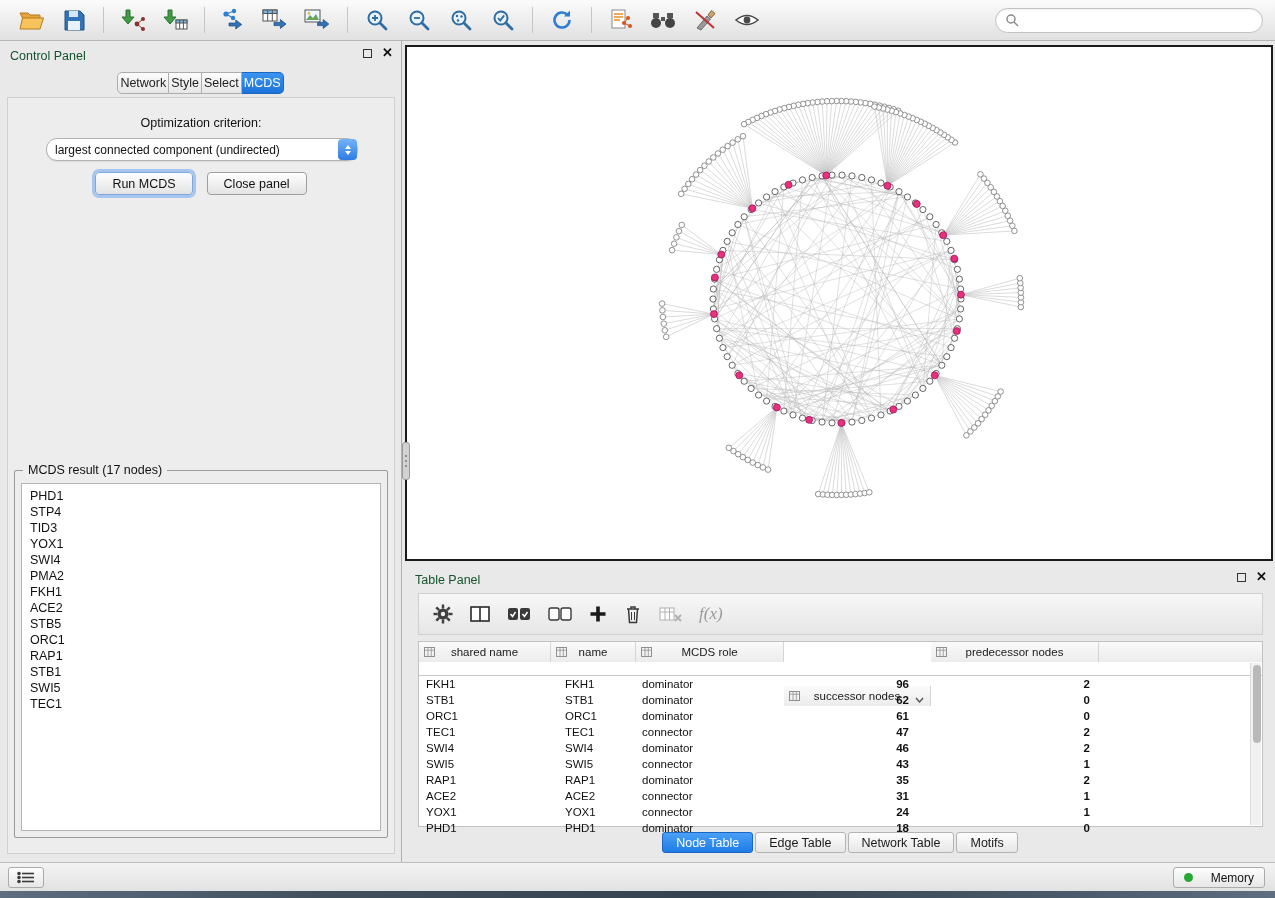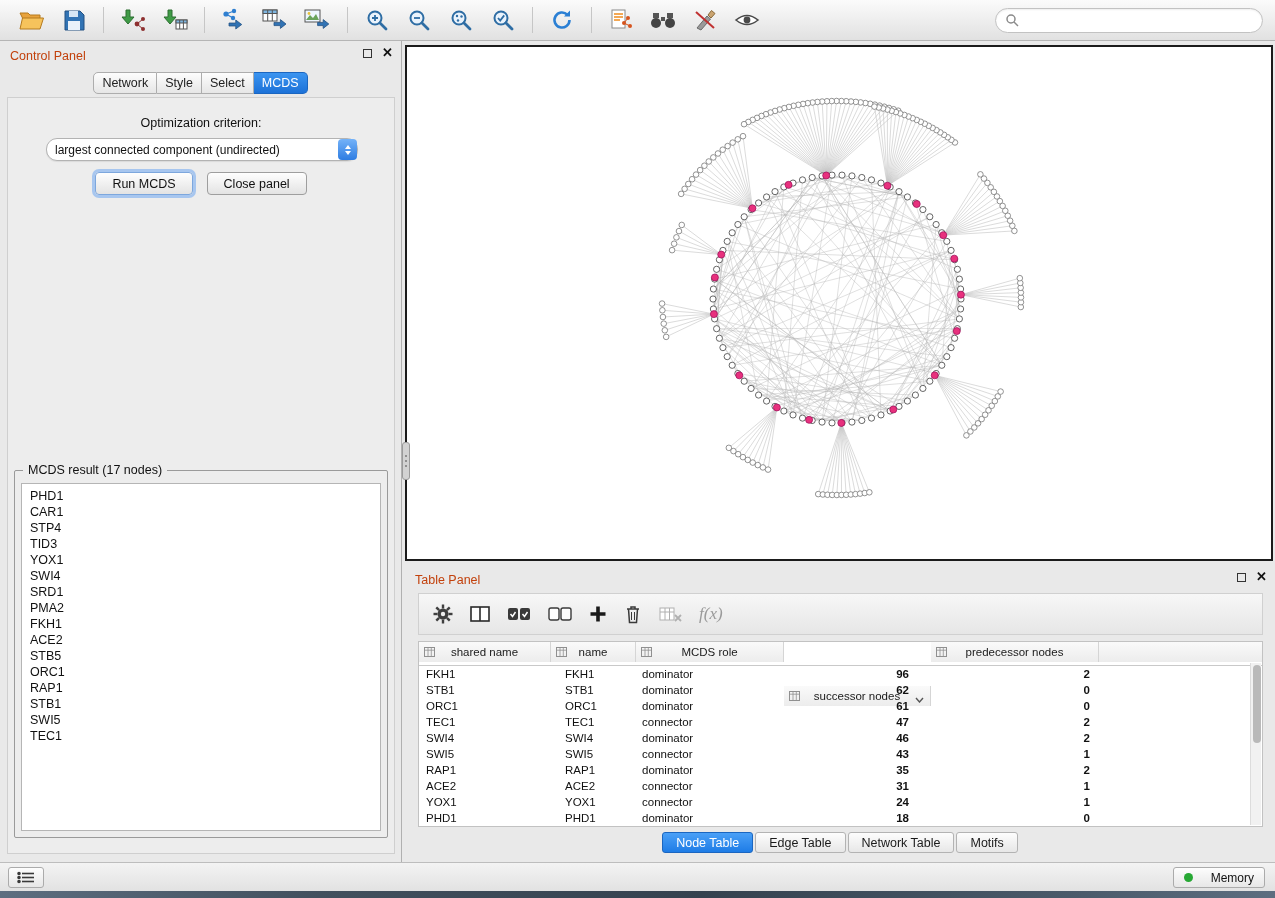--- a/index.html
+++ b/index.html
@@ -15,24 +15,24 @@
   .tbtn { width:40px; height:32px; display:flex; align-items:center; justify-content:center; border-radius:4px; cursor:default; }
   .sep { width:1px; height:26px; background:#c6c6c6; margin:0 7px; }
   .searchbox { margin-left:auto; width:268px; height:25px; background:#fff;
     border:1px solid #c2c2c2; border-radius:13px; display:flex; align-items:center;
     padding:0 9px; gap:6px; box-shadow:inset 0 1px 2px rgba(0,0,0,0.07); }
   .searchbox input { border:none; outline:none; flex:1; font-size:12px; background:transparent; font-family:"Liberation Sans",sans-serif; }
 
   
   #control-panel { position:absolute; left:0; top:41px; width:402px; height:821px; background:#e9e9e9; border-right:1px solid #b0b0b0; }
   .panel-head { position:relative; height:28px; }
-  .panel-title { position:absolute; left:10px; top:8px; font-size:12.5px; color:#c2410c; }
+  .panel-title { position:absolute; left:10px; top:8px; font-size:12.5px; color:#14532d; }
   .win-icons { position:absolute; right:8px; top:7px; display:flex; gap:10px; align-items:center; }
   .tabbar { position:absolute; left:0; top:31px; width:100%; display:flex; justify-content:center; gap:0; }
-  .ptab { height:22px; padding:0 8px; display:flex; align-items:center; font-size:12.5px;
+  .ptab { height:22px; padding:0 2px; display:flex; align-items:center; font-size:12.5px;
     background:linear-gradient(#fdfdfd,#e6e6e6); border:1px solid #adadad; border-left:none; color:#222; }
   .ptab:first-child { border-left:1px solid #adadad; border-radius:5px 0 0 5px; }
   .ptab:last-child { border-radius:0 5px 5px 0; }
   .ptab.active { background:linear-gradient(var(--accent-blue),#1d72d8); color:#fff; border-color:#1b66c0; }
   .tab-content { position:absolute; left:7px; top:56px; width:388px; height:757px;
     background:#ededed; border:1px solid #cfcfcf; }
   .opt-label { position:absolute; left:0; top:18px; width:100%; text-align:center; font-size:12.5px; }
   .dropdown { position:absolute; left:38px; top:40px; width:312px; height:23px; background:#fff;
     border:1px solid #b3b3b3; border-radius:11px; display:flex; align-items:center; box-shadow:0 1px 1px rgba(0,0,0,0.08); }
   .dropdown .dtext { flex:1; font-size:12px; padding-left:8px; white-space:nowrap; overflow:hidden; }
@@ -68,21 +68,21 @@
   .splitter-handle i { width:2px; height:2px; background:#7a7a7a; border-radius:50%; }
 
   
   #table-panel { position:absolute; left:405px; top:565px; width:870px; height:297px; background:#e9e9e9; }
   .tp-toolbar { position:absolute; left:13px; top:28px; width:845px; height:42px;
     background:linear-gradient(#f7f7f7,#e6e6e6); border:1px solid #d0d0d0;
     display:flex; align-items:center; gap:17px; padding-left:14px; }
   .tico { display:flex; align-items:center; justify-content:center; }
   .fx { font-family:"Liberation Serif",serif; font-style:italic; font-size:17px; color:#9a9a9a; }
   .table-wrap { position:absolute; left:13px; top:76px; width:845px; height:186px; background:#fff; border:1px solid #c2c2c2; }
-  .thead { display:flex; height:24px; border-bottom:1px solid #c9c9c9; }
+  .thead { display:flex; height:34px; border-bottom:1px solid #c9c9c9; }
   .th { position:relative; display:flex; align-items:center; justify-content:center; height:20px;
     background:linear-gradient(#fafafa,#ececec); border-right:1px solid #d5d5d5; font-size:11.5px; color:#1a1a1a; }
   .th .hicon { position:absolute; left:5px; top:5px; }
   .th .hchev { position:absolute; right:6px; top:7px; }
   .th.fill { flex:1; border-right:none; }
   .tbody { position:relative; }
   .tr { display:flex; height:16px; align-items:center; font-size:11.5px; }
   .td { white-space:nowrap; overflow:hidden; }
   .td.c0 { padding-left:7px; } .td.c1 { padding-left:14px; } .td.c2 { padding-left:6px; }
   .td.num { text-align:right;font-weight:bold; }
@@ -275,26 +275,24 @@
         </span>
     </div>
     <div class="btn-row">
       <div class="pbtn default">Run MCDS</div>
       <div class="pbtn">Close panel</div>
     </div>
     <div class="groupbox">
       <span class="gtitle">MCDS result (17 nodes)</span>
       <div class="listbox">
           <div class="ritem">PHD1</div>
-          <div class="ritem">CAR1</div>
           <div class="ritem">STP4</div>
           <div class="ritem">TID3</div>
           <div class="ritem">YOX1</div>
           <div class="ritem">SWI4</div>
-          <div class="ritem">SRD1</div>
           <div class="ritem">PMA2</div>
           <div class="ritem">FKH1</div>
           <div class="ritem">ACE2</div>
           <div class="ritem">STB5</div>
           <div class="ritem">ORC1</div>
           <div class="ritem">RAP1</div>
           <div class="ritem">STB1</div>
           <div class="ritem">SWI5</div>
           <div class="ritem">TEC1</div>
         </div>

